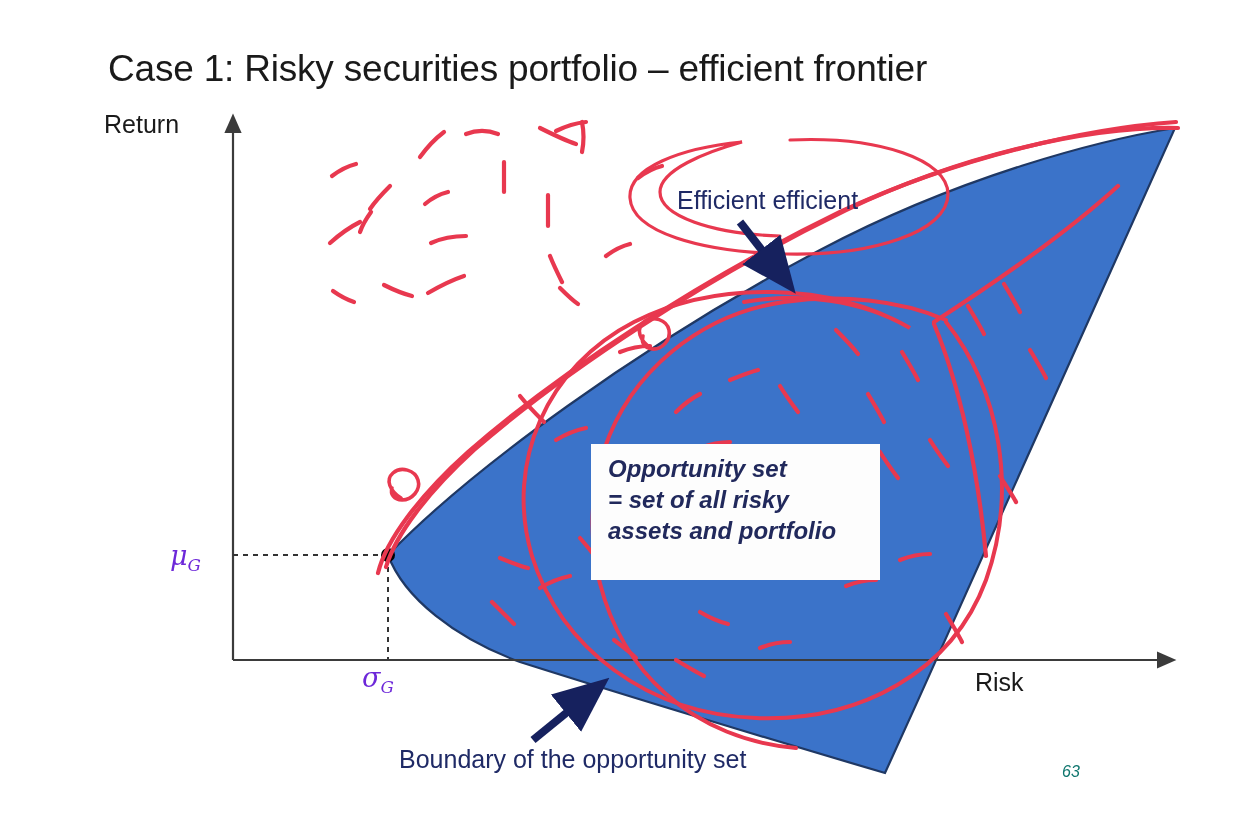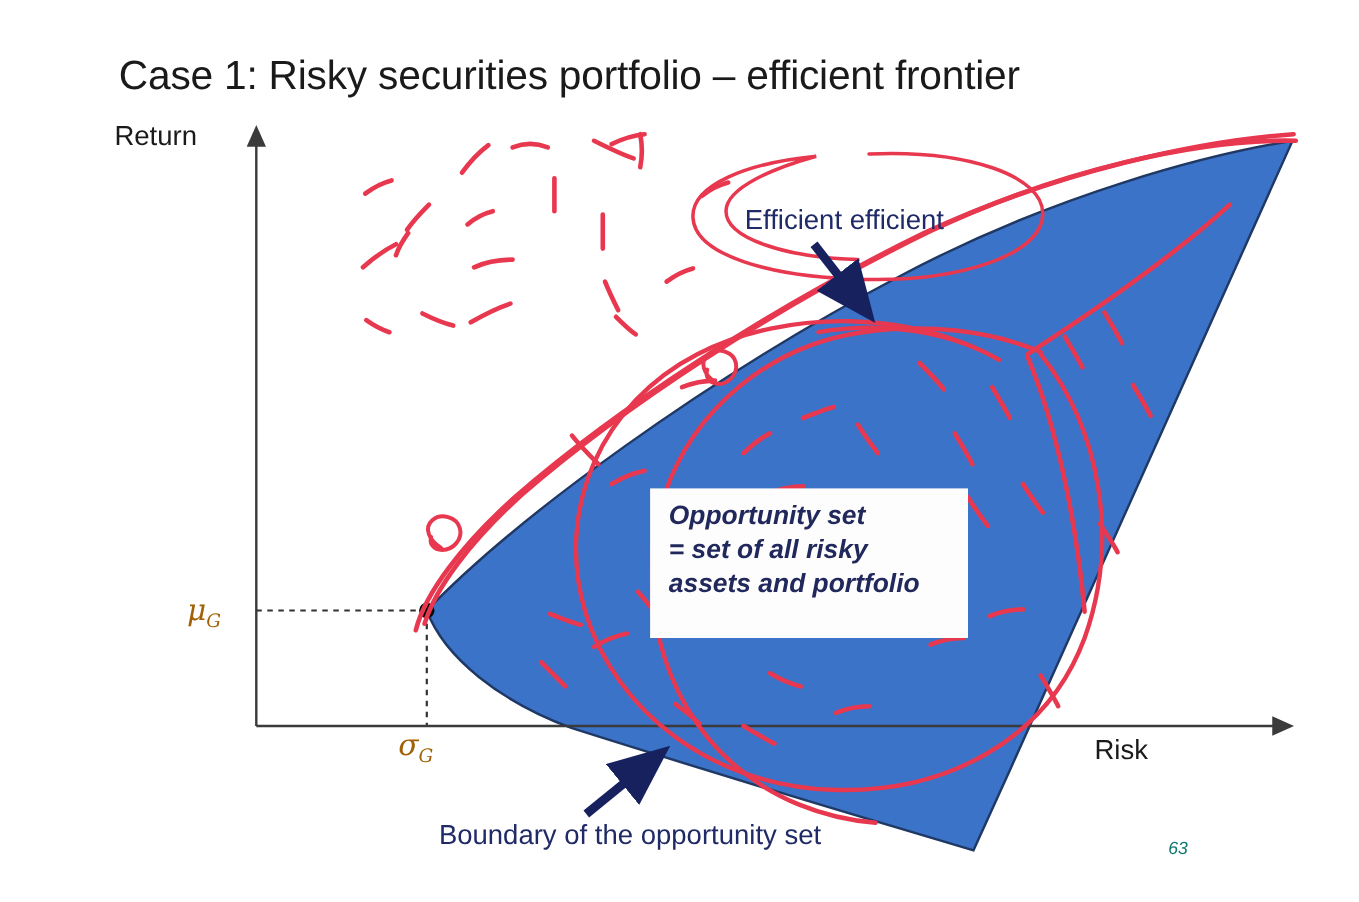--- a/index.html
+++ b/index.html
@@ -33,28 +33,28 @@
     letter-spacing: -0.2px;
     white-space: nowrap;
   }
   .axis-label {
     position: absolute;
     font-size: 25px;
     color: #1a1a1a;
     white-space: nowrap;
   }
   #label-return { left: 104px; top: 110px; text-align: right; }
-  #label-risk   { left: 975px; top: 668px; margin-left: 20px; }
+  #label-risk   { left: 975px; top: 668px; }
 
   .axis-tick-label {
     position: absolute;
     font-family: "DejaVu Serif", serif;
     font-style: italic;
     font-size: 27px;
-    color: #a16207;
+    color: #6d28d9;
     white-space: nowrap;
   }
   .axis-tick-label sub {
     font-size: 0.62em;
     font-style: italic;
   }
   #label-mu-g    { left: 170px; top: 540px; }
   #label-sigma-g { left: 362px; top: 662px; }
 
   .callout {

